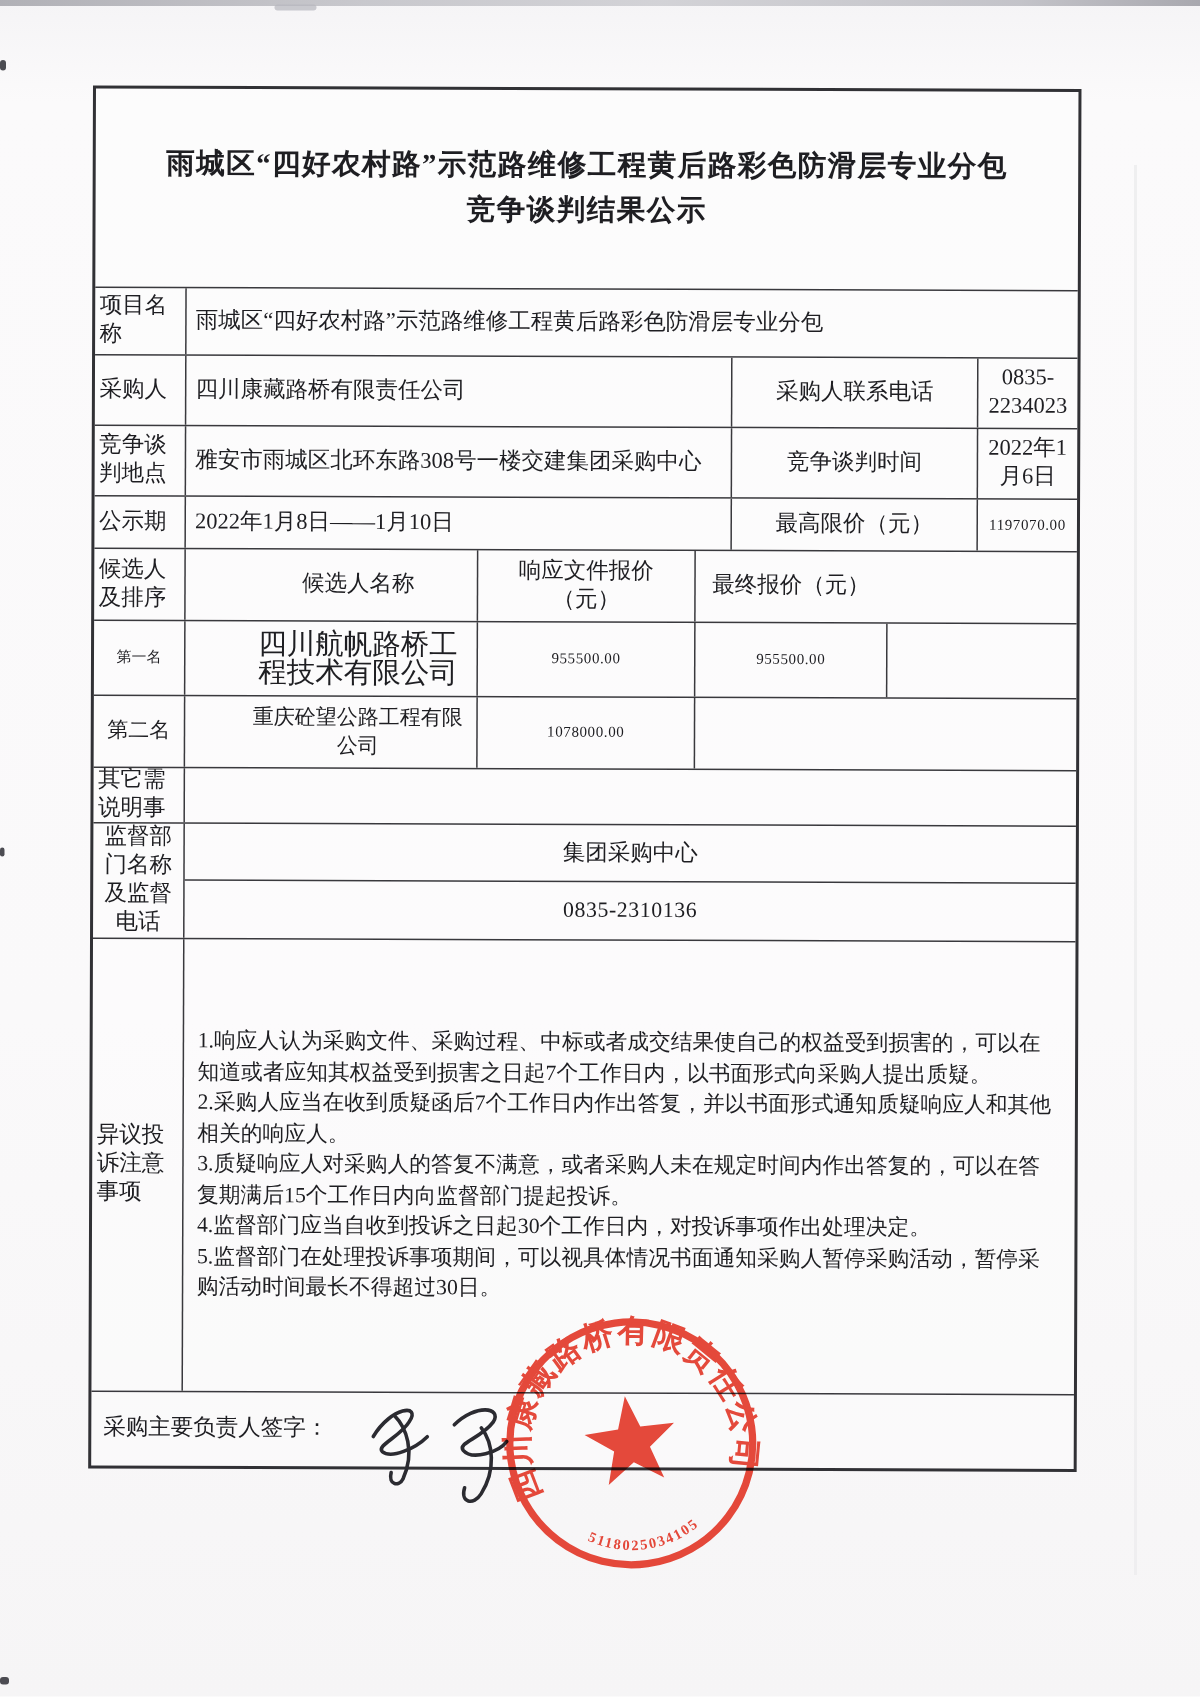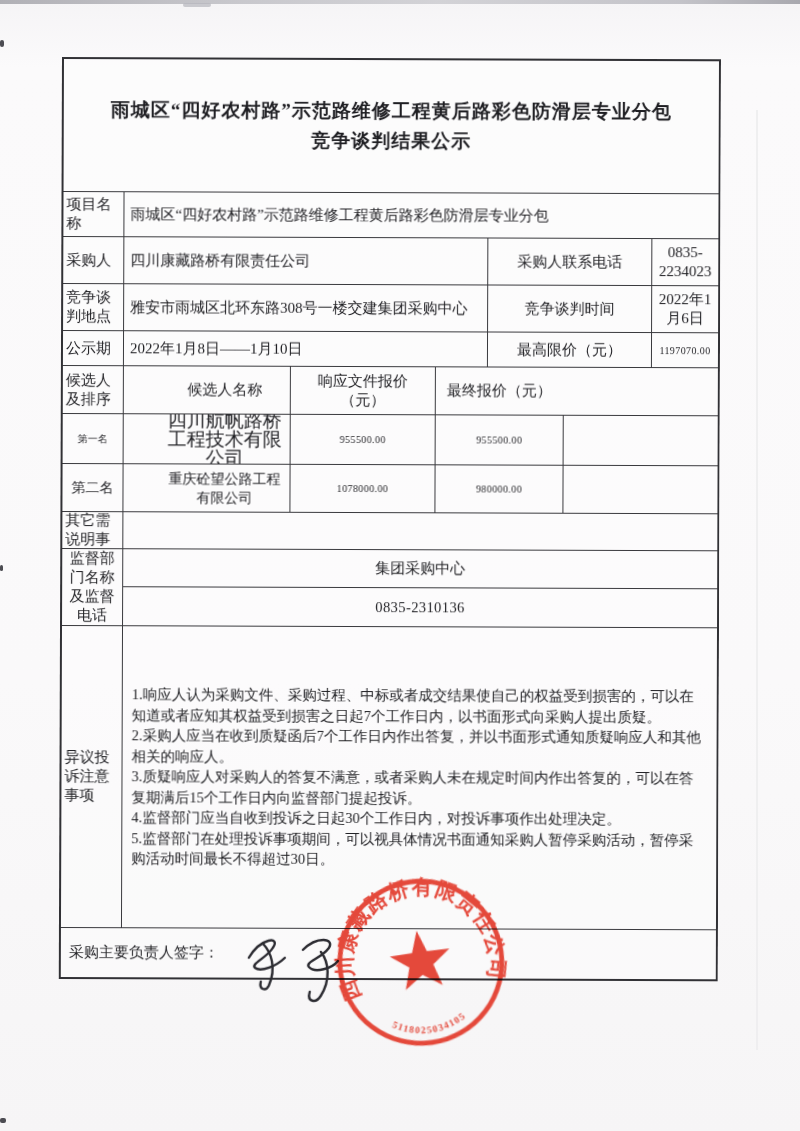--- a/index.html
+++ b/index.html
@@ -28,21 +28,21 @@
     font-weight:bold;font-size:19px;letter-spacing:1px;line-height:30px;text-align:center;}
   .row{display:flex;box-sizing:border-box;border-top:1.5px solid #39393d;}
   .cell{box-sizing:border-box;border-left:1.5px solid #39393d;display:flex;align-items:center;
     font-size:15px;line-height:19px;padding:2px 6px;overflow:hidden;}
   .cell.first{border-left:none;}
   .label-cell{width:60px;flex:none;padding:2px 3px;}
   .center{justify-content:center;text-align:center;}
   .w-main{width:352px;}
   .w-sub{width:164px;margin-left:12px;}
   .w-last{flex:1;}
-  .c-name{width:167px;padding-left:42px;}
+  .c-name{width:195px;padding-left:42px;}
   .c-bid{width:145px;}
   .c-final{width:128px;}
   .c-remark{flex:1;}
   .num{font-size:10px;letter-spacing:.4px;}
   .sup-col{flex:1;display:flex;flex-direction:column;border-left:1.5px solid #39393d;}
   .sup-sub{box-sizing:border-box;display:flex;align-items:center;justify-content:center;font-size:15px;}
   .sup-top{height:38px;border-bottom:1.5px solid #39393d;}
   .sup-bottom{flex:1;}
   .obj-cell{flex:1;display:flex;flex-direction:column;justify-content:center;
     padding:6px 9px;font-size:14.5px;line-height:20.5px;border-left:1.5px solid #39393d;box-sizing:border-box;}
@@ -108,21 +108,20 @@
     <div class="cell c-name center" style="font-size:19px;">四川航帆路桥工程技术有限公司</div>
     <div class="cell c-bid center num">955500.00</div>
     <div class="cell c-final center num">955500.00</div>
     <div class="cell c-remark"></div>
   </div>
 
   <div class="row" style="height:48px;">
     <div class="cell first label-cell center" style="font-size:14px;">第二名</div>
     <div class="cell c-name center" style="font-size:14px;">重庆砼望公路工程有限公司</div>
     <div class="cell c-bid center num">1078000.00</div>
-    <div class="cell c-final center num">980000.00</div>
     <div class="cell c-remark"></div>
   </div>
 
   <div class="row" style="height:37px;">
     <div class="cell first label-cell">其它需说明事</div>
     <div class="cell w-last"></div>
   </div>
 
   <div class="row" style="height:77px;">
     <div class="cell first label-cell center">监督部门名称及监督电话</div>

